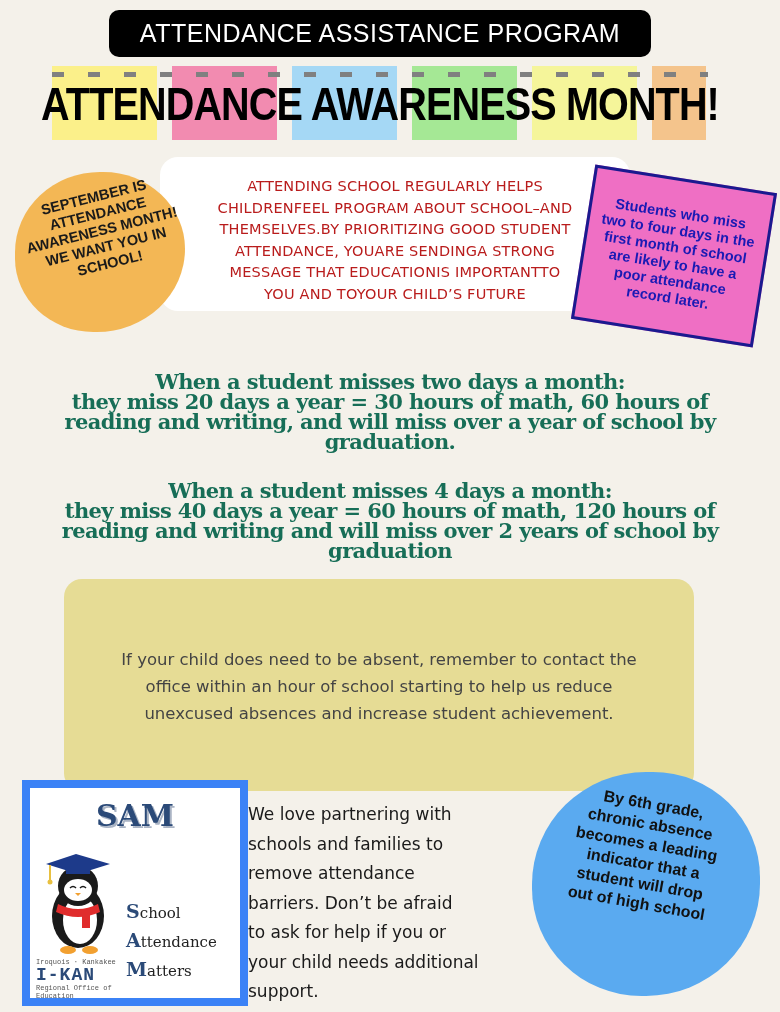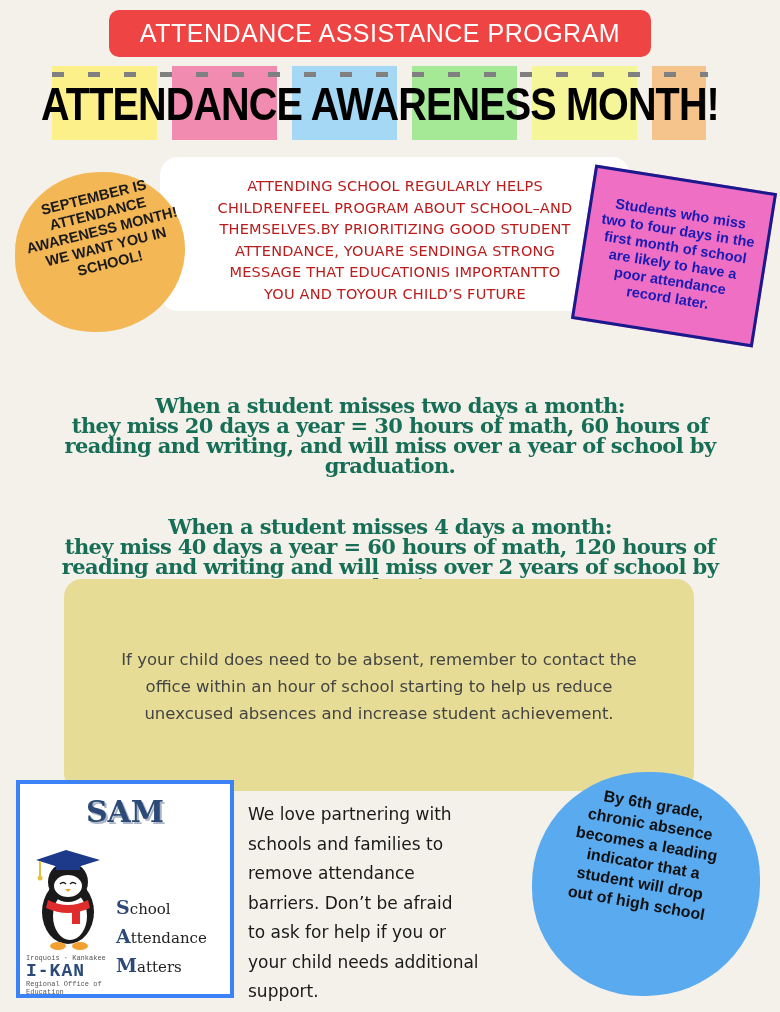--- a/index.html
+++ b/index.html
@@ -7,21 +7,21 @@
       width: 780px; height: 1012px; overflow: hidden;
       background: #f4f1ea;
       position: relative;
       font-family: "DejaVu Sans", sans-serif;
     }
     .abs { position: absolute; }
 
     
     .program-pill {
       left: 109px; top: 10px; width: 542px; height: 47px;
-      background: #ef4444; border-radius: 10px;
+      background: #000000; border-radius: 10px;
       color: #ffffff; font-family: "Liberation Sans", sans-serif;
       font-size: 25px; letter-spacing: 0.5px;
       display: flex; align-items: center; justify-content: center;
     }
 
     
     .banner { left: 52px; top: 66px; width: 656px; height: 56px; }
     .banner .block { position: absolute; top: 0; height: 74px; }
     .banner .dashes {
       position: absolute; left: 0; top: 6px; width: 656px; height: 5px;
@@ -91,22 +91,22 @@
       background: #e6dc95; border-radius: 18px;
     }
     .yellow-text {
       left: 74px; top: 646px; width: 610px;
       font-family: "DejaVu Sans", sans-serif; font-size: 16.5px;
       line-height: 27px; color: #444; text-align: center;
     }
 
     
     .sam-card {
-      left: 16px; top: 780px; width: 210px; height: 210px;
-      background: #fff; border: 4px solid #3b82f6;
+      left: 22px; top: 780px; width: 210px; height: 210px;
+      background: #fff; border: 8px solid #3b82f6;
     }
     .sam-title {
       left: 0; top: 10px; width: 210px; text-align: center;
       font-family: "DejaVu Serif", serif; font-weight: bold; font-size: 30px;
       color: #2b4a78; text-shadow: 2px 2px 0 #aab4c4;
     }
     .sam-words {
       left: 96px; top: 66px;
       font-family: "DejaVu Serif", serif; font-size: 15px; line-height: 27px;
       color: #222;
@@ -172,28 +172,28 @@
   <div>ATTENDANCE</div>
   <div>AWARENESS MONTH!</div>
   <div>WE WANT YOU IN</div>
   <div>SCHOOL!</div>
 </div>
 
 <div class="abs pink-card">
   <div class="pink-text">Students who miss two to four days in the first month of school are likely to have a poor attendance record later.</div>
 </div>
 
-<div class="abs stats" style="top:372px;margin-top:24px;">
+<div class="abs stats" style="top:372px;">
   <span class="lead">When a student misses two days a month:</span>
   <span class="lead">they miss 20 days a year = 30 hours of math, 60 hours of</span>
   <span class="lead">reading and writing, and will miss over a year of school by</span>
   <span class="lead">graduation.</span>
 </div>
 
-<div class="abs stats" style="top:481px;margin-top:36px;">
+<div class="abs stats" style="top:481px;">
   <span class="lead">When a student misses 4 days a month:</span>
   <span class="lead">they miss 40 days a year = 60 hours of math, 120 hours of</span>
   <span class="lead">reading and writing and will miss over 2 years of school by</span>
   <span class="lead">graduation</span>
 </div>
 
 <div class="abs yellow-box"></div>
 <div class="abs yellow-text">
   <div>If your child does need to be absent, remember to contact the</div>
   <div>office within an hour of school starting to help us reduce</div>

